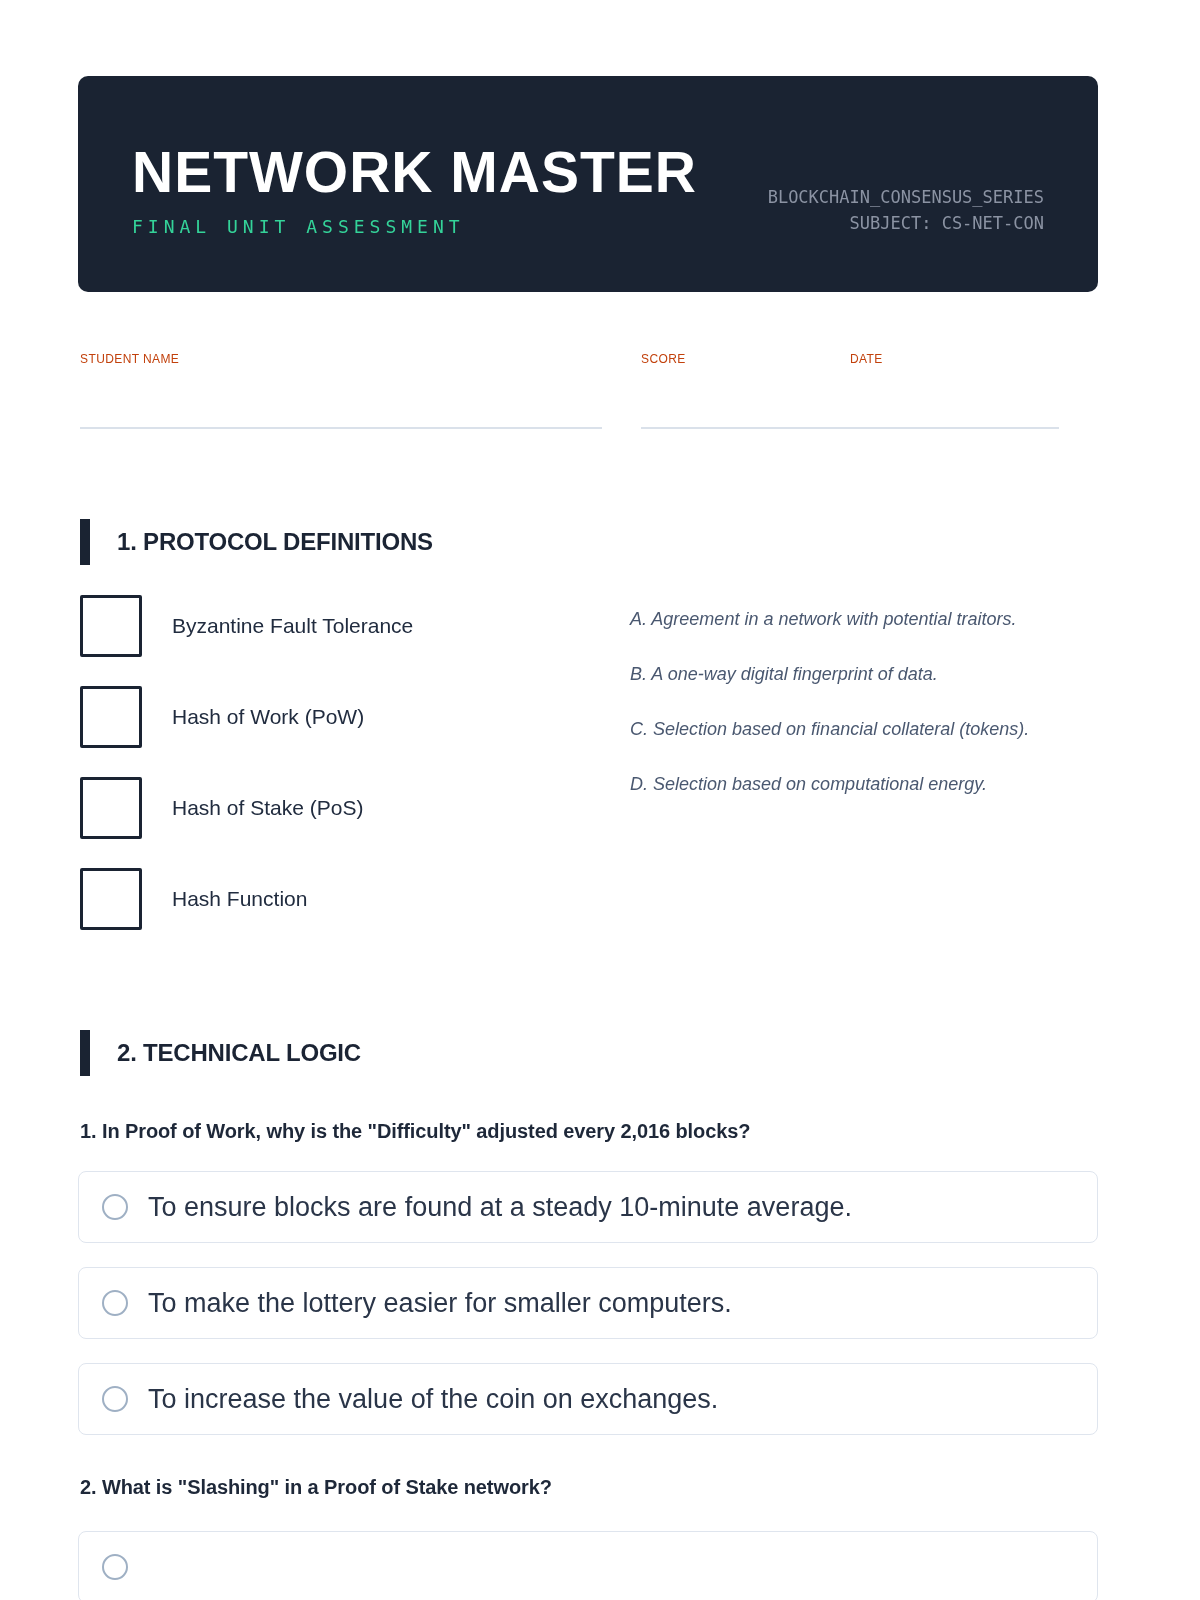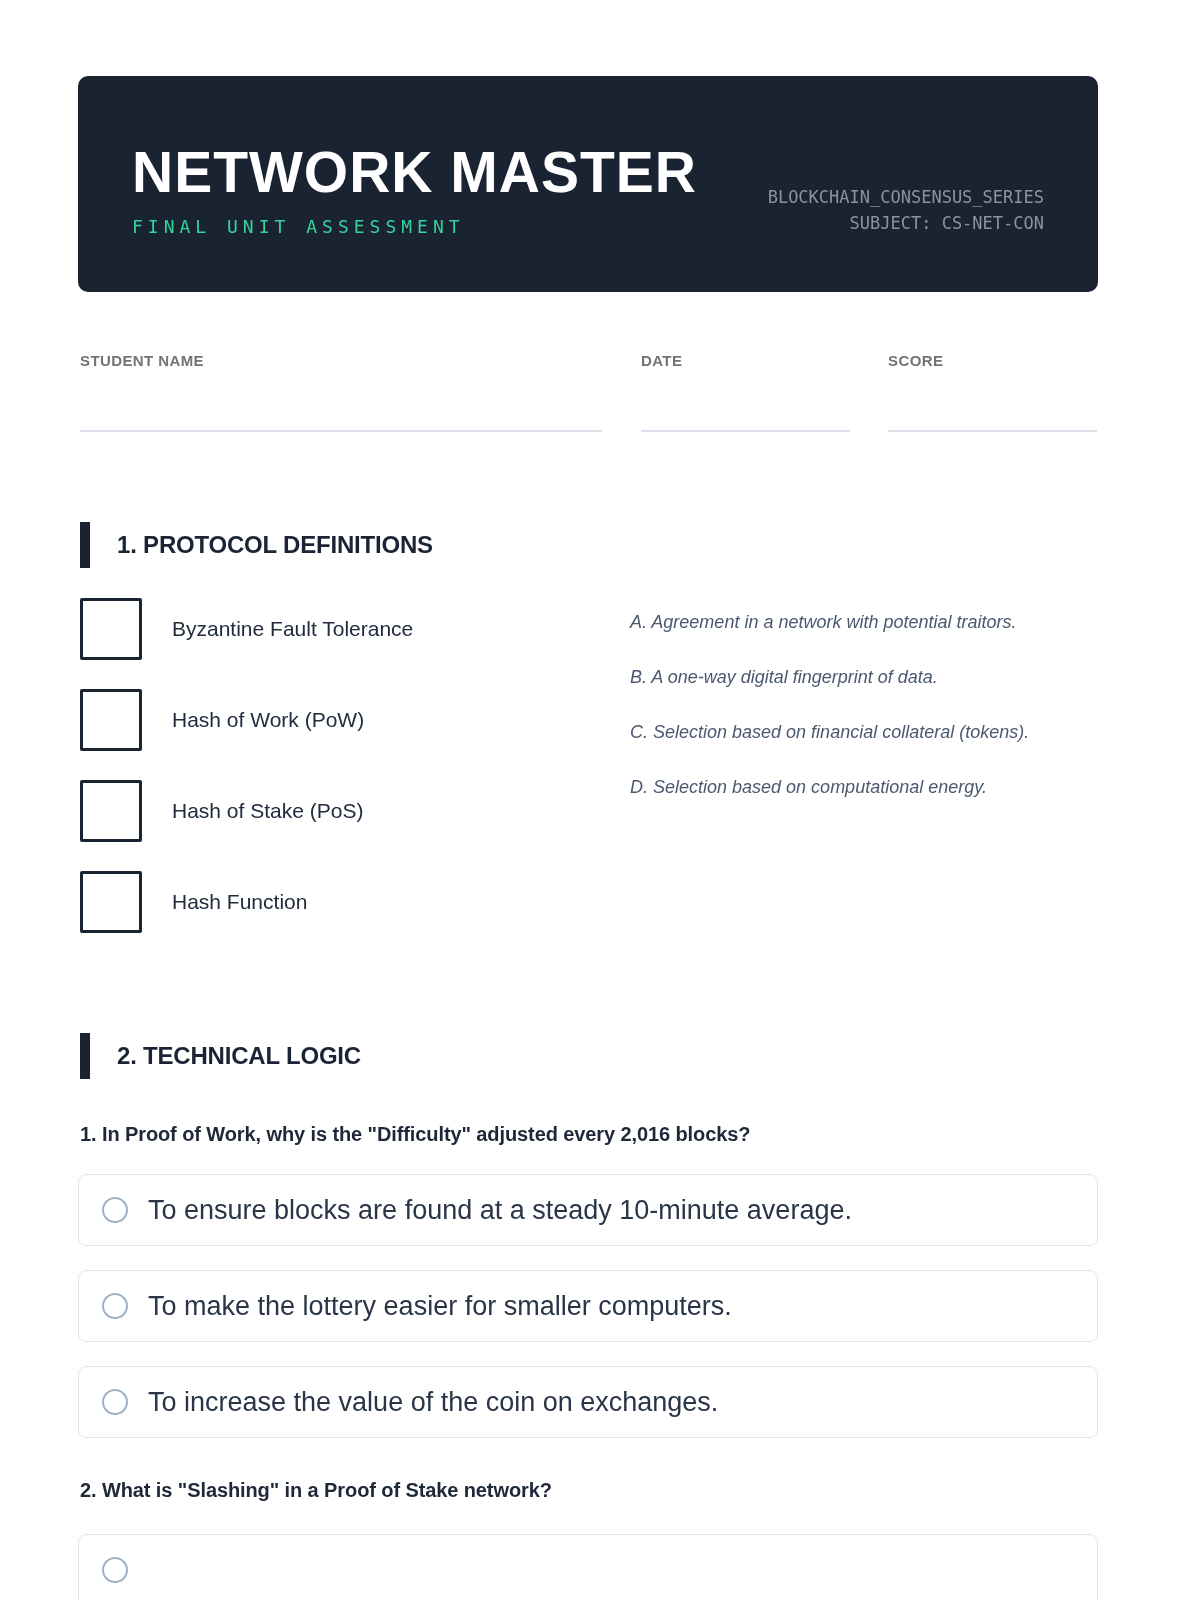--- a/index.html
+++ b/index.html
@@ -59,23 +59,23 @@
   .meta-row {
     margin: 60px 0 0 80px;
     width: 1017px;
     display: flex;
   }
   .meta-field { display: flex; flex-direction: column; }
   .meta-field.f-name  { width: 522px; margin-right: 39px; }
   .meta-field.f-date  { width: 209px; margin-right: 38px; }
   .meta-field.f-score { width: 209px; }
   .meta-label {
-    color: #737373;
-    font-size: 15px;
-    font-weight: 700;
+    color: #c2410c;
+    font-size: 12px;
+    font-weight: 400;
     letter-spacing: 0.4px;
   }
   .meta-line {
     margin-top: 61px;
     height: 0;
     border-bottom: 2px solid #dae1ea;
   }
 
   
   .sec-head {
@@ -194,26 +194,26 @@
       <div>BLOCKCHAIN_CONSENSUS_SERIES</div>
       <div>SUBJECT: CS-NET-CON</div>
     </div>
   </header>
 
   <div class="meta-row">
     <div class="meta-field f-name">
       <div class="meta-label">STUDENT NAME</div>
       <div class="meta-line"></div>
     </div>
+    <div class="meta-field f-score">
+      <div class="meta-label">SCORE</div>
+      <div class="meta-line"></div>
+    </div>
     <div class="meta-field f-date">
       <div class="meta-label">DATE</div>
-      <div class="meta-line"></div>
-    </div>
-    <div class="meta-field f-score">
-      <div class="meta-label">SCORE</div>
       <div class="meta-line"></div>
     </div>
   </div>
 
   <div class="sec-head s1">
     <span class="sec-bar"></span>
     <h2 class="sec-title">1. PROTOCOL DEFINITIONS</h2>
   </div>
 
   <div class="match-grid">

